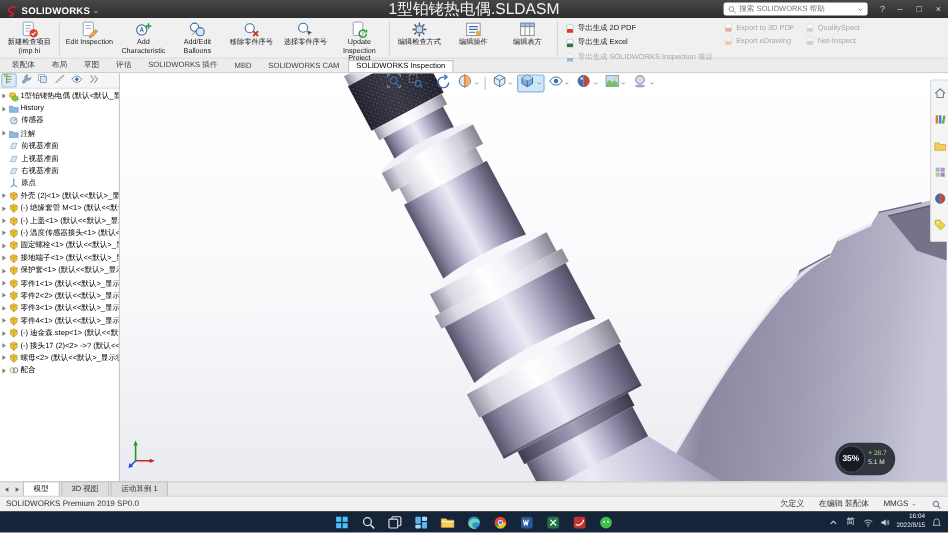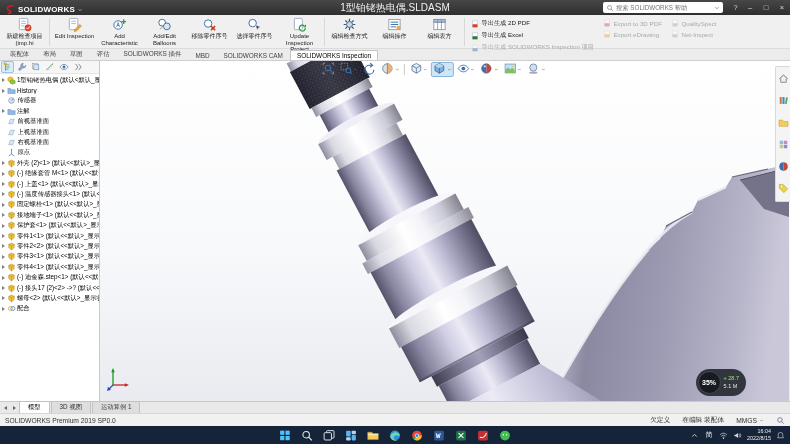--- a/index.html
+++ b/index.html
@@ -4,21 +4,21 @@
 <style>
 *{margin:0;padding:0;box-sizing:border-box}
 html,body{width:790px;height:444px;overflow:hidden}
 body{font-family:"Liberation Sans","DejaVu Sans",sans-serif}
 .app{position:relative;width:790px;height:444px;background:#f0f0f0;overflow:hidden}
 
 
 .titlebar{height:15px;background:linear-gradient(#474747,#2e2e2e);display:flex;align-items:flex-end;padding-left:5px;color:#eee;position:relative;z-index:6}
 .logo{display:flex;align-items:center;gap:2px}
 .logo-text{font-size:8px;font-weight:bold;letter-spacing:.2px;color:#fff}
-.doc-title{position:absolute;left:50%;top:0;transform:translateX(-50%);line-height:15px;font-size:10px;color:#f2f2f2;white-space:nowrap}
+.doc-title{position:absolute;left:50%;top:0;transform:translateX(-50%);line-height:15px;font-size:13px;color:#f2f2f2;white-space:nowrap}
 .tb-right{margin-left:auto;display:flex;align-items:center;height:100%}
 .tb-search{display:flex;align-items:center;gap:2px;background:#fff;border-radius:2px;height:11px;width:120px;padding:0 3px;margin-right:6px}
 .tb-search input{border:none;outline:none;flex:1;font-size:6.3px;color:#666;background:transparent;min-width:0;font-family:inherit}
 .tb-help{font-size:7.5px;color:#ccc;width:13px;text-align:center}
 .win-btn{width:16px;height:15px;display:flex;align-items:center;justify-content:center;font-size:7.5px;color:#ddd}
 
 
 .ribbon{height:34px;display:flex;align-items:stretch;background:#f0f0f0;padding:1px 2px 0;border-bottom:1px solid #dcdcdc}
 #ribbon-buttons{display:flex;align-items:stretch}
 .rb-btn{display:flex;flex-direction:column;align-items:center;width:45px;padding:1px 1px 0;text-align:center;color:#222;border-radius:2px}

